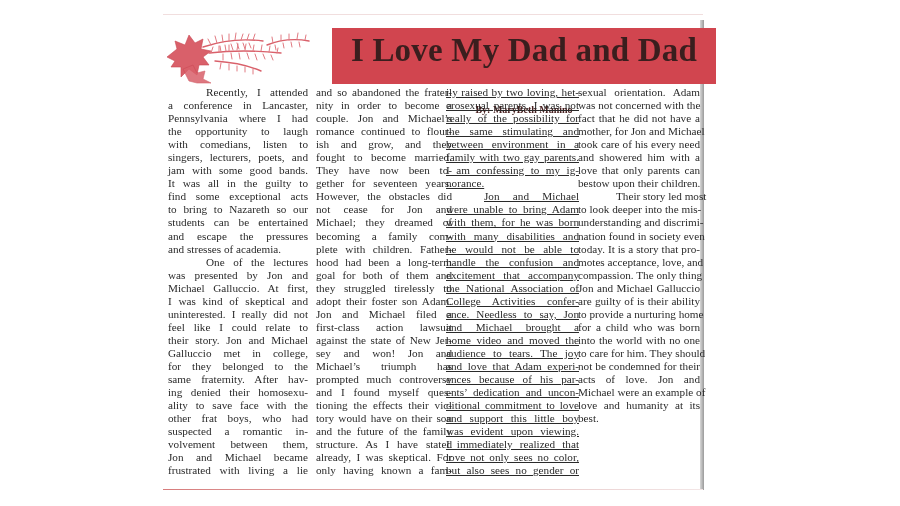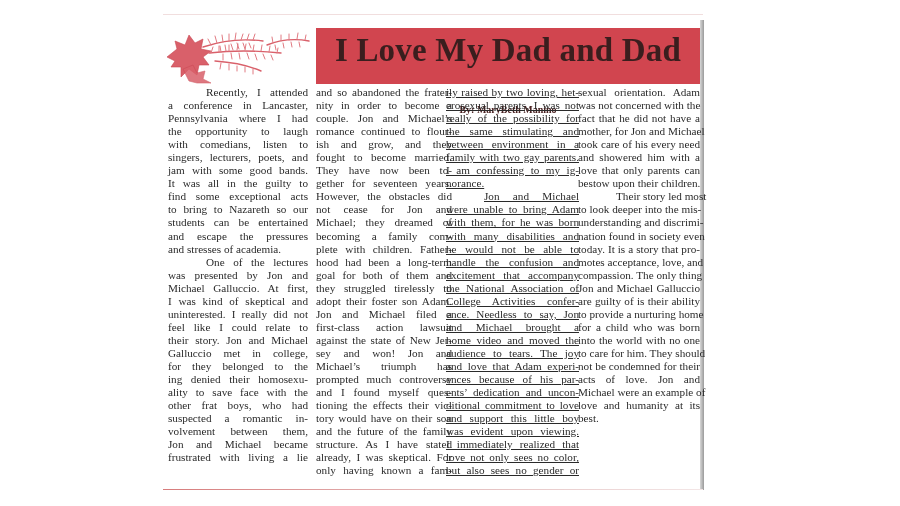--- a/index.html
+++ b/index.html
@@ -2,21 +2,21 @@
 <html><head>
 <meta charset="utf-8">
 <style>
   html, body { margin: 0; padding: 0; background: #ffffff; }
   body { width: 900px; height: 506px; position: relative; overflow: hidden; font-family: "Liberation Serif", serif; }
   .page { position: absolute; left: 163px; top: 14px; width: 540px; height: 478px; background: #fff; }
   .top-rule { position: absolute; left: 163px; top: 14px; width: 540px; height: 1px; background: #f1dede; }
   .right-edge { position: absolute; left: 700px; top: 20px; width: 4px; height: 470px; background: linear-gradient(to right, #d8d8d8, #9a9a9a); }
   .bottom-rule { position: absolute; left: 163px; top: 489px; width: 540px; height: 1px; background: linear-gradient(to right, #d77c7c, #e6c3c3 60%, #f3e6e6); }
   .leaf { position: absolute; left: 163px; top: 27px; width: 155px; height: 58px; }
-  .banner { position: absolute; left: 316px; top: 28px; width: 384px; height: 56px; background: #d1454f; text-decoration: underline; }
+  .banner { position: absolute; left: 332px; top: 28px; width: 384px; height: 56px; background: #d1454f; text-decoration: underline; }
   .banner-title { position: absolute; left: 0; right: 0; top: 2px; text-align: center; font-family: "Liberation Serif", serif; font-weight: bold; font-size: 33px; color: #3a1e1e; letter-spacing: 0.2px; line-height: 40px; }
   .banner-byline { position: absolute; left: 0; right: 0; top: 40px; text-align: center; font-family: "Liberation Serif", serif; font-weight: bold; font-size: 10px; color: #4a2222; line-height: 12px; margin-top: 36px; }
   .col { position: absolute; top: 86px; font-size: 11.2px; line-height: 13.05px; color: #2a2a2a; }
   .col .line { display: block; white-space: nowrap; text-align: justify; text-align-last: justify; height: 13.05px; }
   .col .line.last { text-align-last: left; }
   .col .line.indent { padding-left: 38px; }
   .c1 { left: 168px; width: 140px; }
   .c2 { left: 316px; width: 136px; }
   .c3 { left: 446px; width: 133px; text-decoration: underline; }
   .c4 { left: 578px; width: 122px; }
@@ -71,20 +71,21 @@
     <span class="line last">and stresses of academia.</span>
     <span class="line indent">One of the lectures</span>
     <span class="line">was presented by Jon and</span>
     <span class="line">Michael Galluccio. At first,</span>
     <span class="line">I was kind of skeptical and</span>
     <span class="line">uninterested. I really did not</span>
     <span class="line">feel like I could relate to</span>
     <span class="line">their story. Jon and Michael</span>
     <span class="line">Galluccio met in college,</span>
     <span class="line">for they belonged to the</span>
+    <span class="line">same fraternity. After hav-</span>
     <span class="line">ing denied their homosexu-</span>
     <span class="line">ality to save face with the</span>
     <span class="line">other frat boys, who had</span>
     <span class="line">suspected a romantic in-</span>
     <span class="line">volvement between them,</span>
     <span class="line">Jon and Michael became</span>
     <span class="line">frustrated with living a lie</span>
   </div>
 <div class="col c2">
     <span class="line">and so abandoned the frater-</span>

